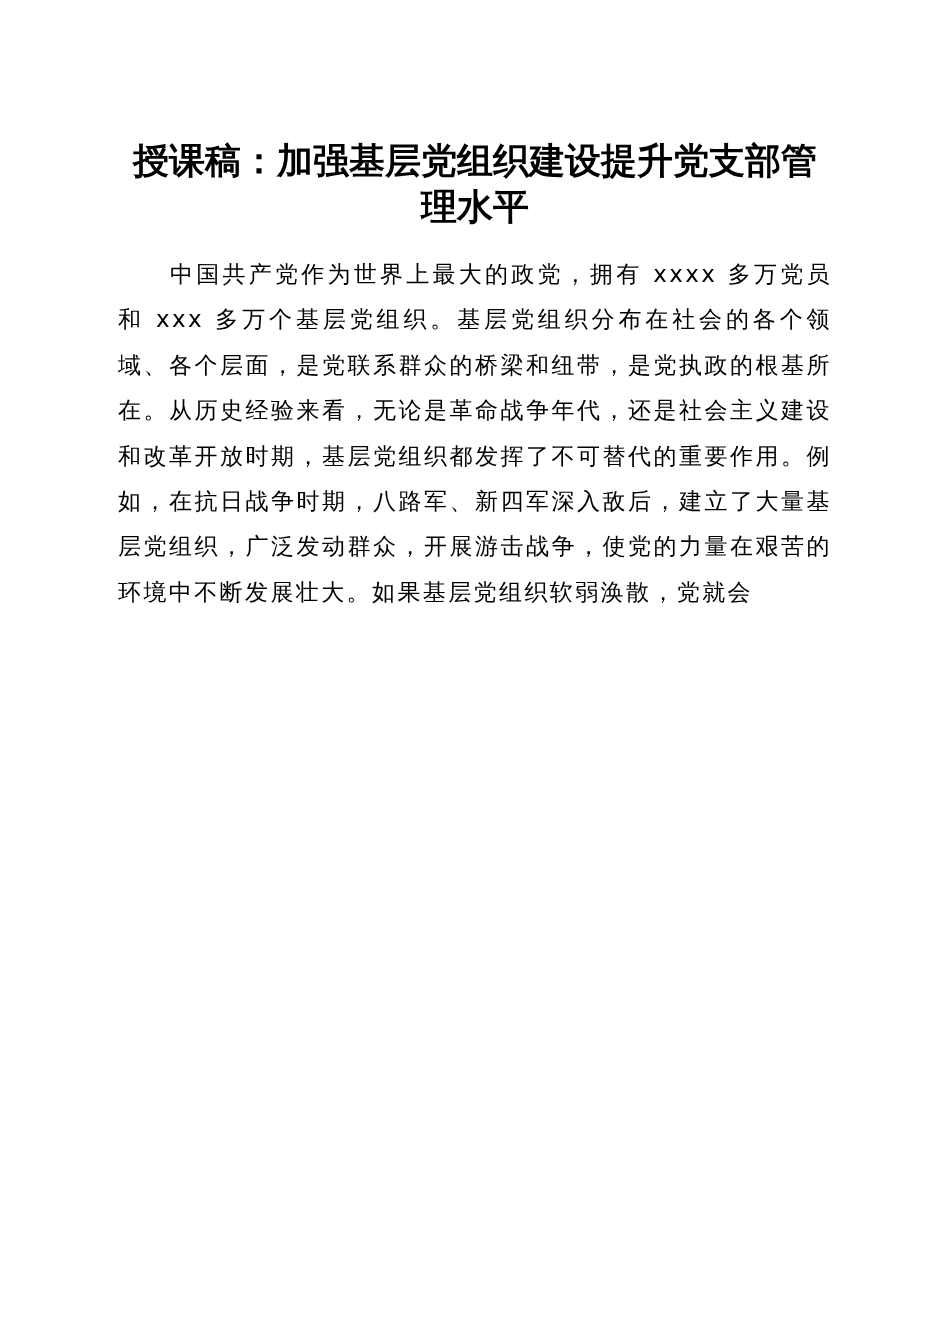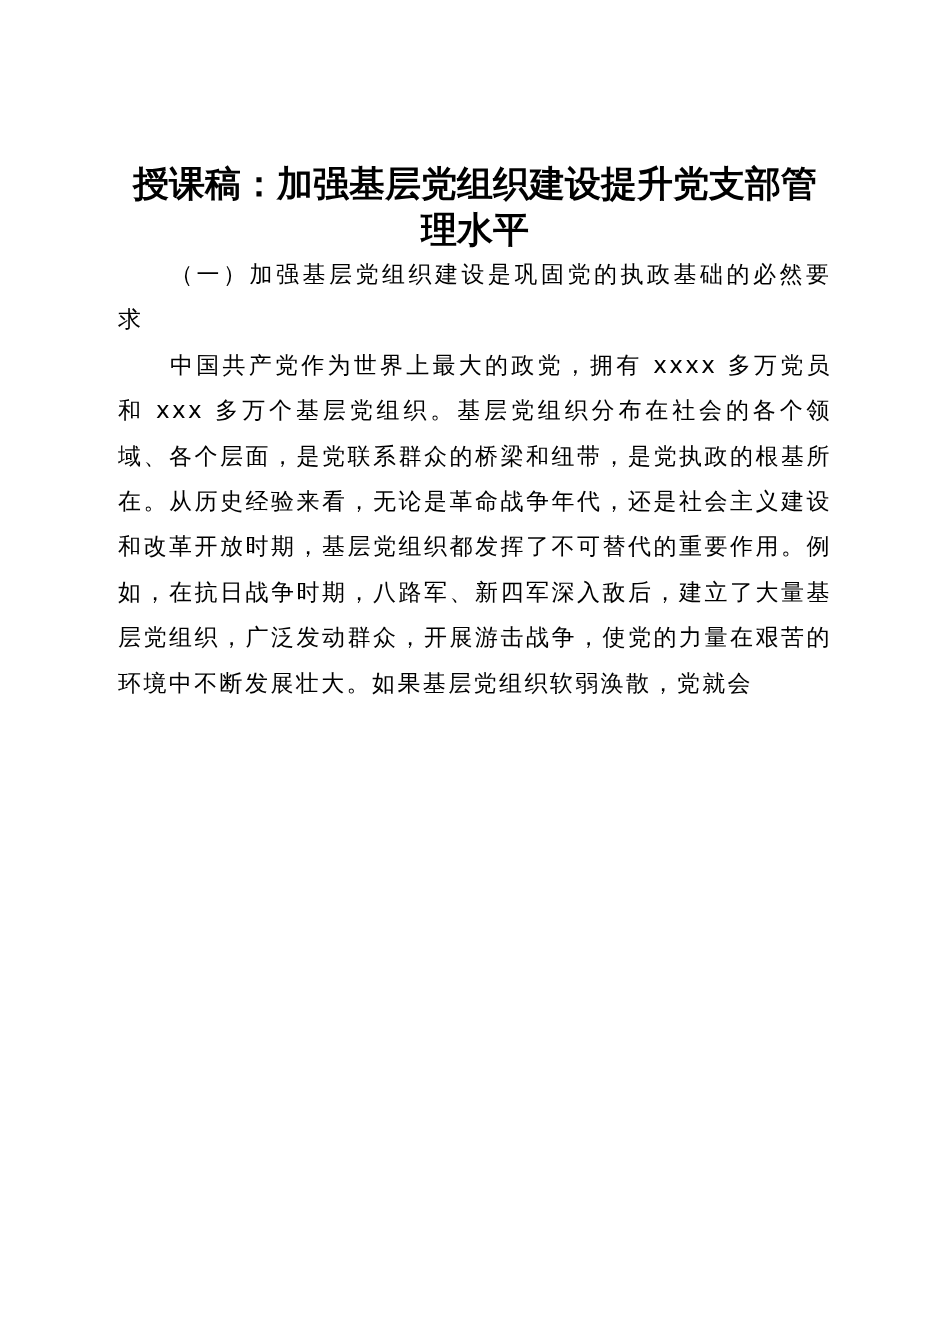--- a/index.html
+++ b/index.html
@@ -4,37 +4,35 @@
 <style>
   html, body { margin: 0; padding: 0; background: #ffffff; }
   body { width: 950px; height: 1344px; overflow: hidden; position: relative; color: #000; }
   .page { position: absolute; left: 118px; top: 0; width: 714px; }
   .title {
     position: absolute; left: 0; top: 137px; width: 714px;
     text-align: center;
     font-family: "DejaVu Serif", "Liberation Serif", serif;
     font-weight: bold; font-size: 36px; line-height: 46px;
     letter-spacing: 0px;
-    margin-top: 23px;
   }
   .body {
     position: absolute; left: 0; top: 252px; width: 714px;
     font-family: "DejaVu Sans", "Liberation Sans", sans-serif;
     font-size: 23px; line-height: 45.4px;
     letter-spacing: 2.4px;
     text-align: justify;
   }
   .body p { margin: 0; }
   .indent { text-indent: 52px; }
   .h1 { font-weight: bold; letter-spacing: 0.5px; font-size: 23.5px; }
   .h2 { font-family: "DejaVu Serif", "Liberation Serif", serif; letter-spacing: 3px; }
 </style>
 </head>
 <body>
 
 <div class="page">
   <div class="title">授课稿：加强基层党组织建设提升党支部管理水平</div>
 
   <div class="body">
-    <p class="indent h2">（一）加强基层党组织建设是巩固党的执政基础的必然要求</p>
     <p class="indent">中国共产党作为世界上最大的政党，拥有 xxxx 多万党员和 xxx 多万个基层党组织。基层党组织分布在社会的各个领域、各个层面，是党联系群众的桥梁和纽带，是党执政的根基所在。从历史经验来看，无论是革命战争年代，还是社会主义建设和改革开放时期，基层党组织都发挥了不可替代的重要作用。例如，在抗日战争时期，八路军、新四军深入敌后，建立了大量基层党组织，广泛发动群众，开展游击战争，使党的力量在艰苦的环境中不断发展壮大。如果基层党组织软弱涣散，党就会</p>
   </div>
 </div>
 
 </body></html>

